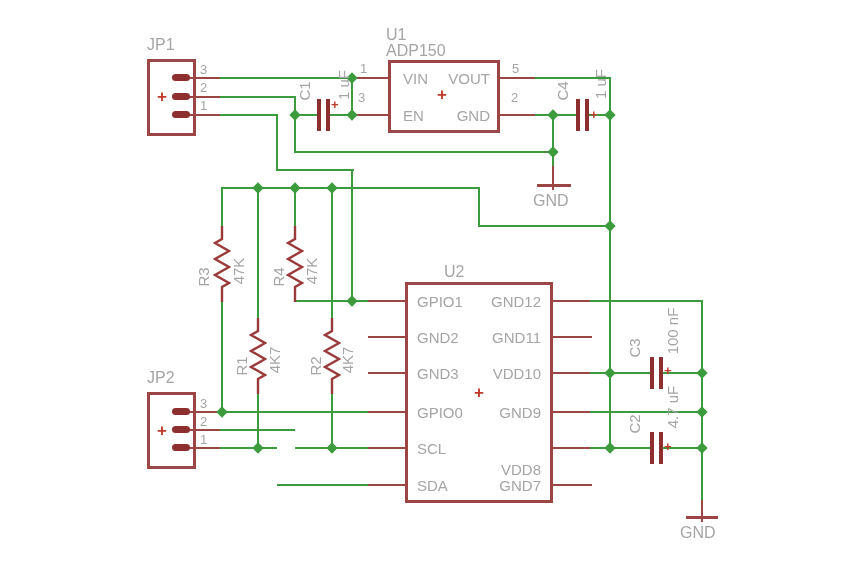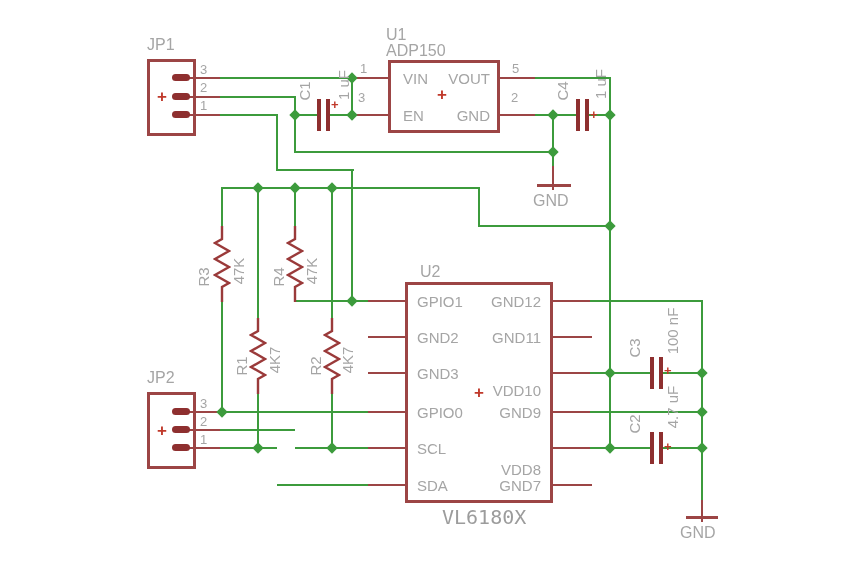--- a/index.html
+++ b/index.html
@@ -174,34 +174,33 @@
   <div class="vt" style="left:241px;top:366px">R1</div>
   <div class="vt" style="left:274px;top:360px">4K7</div>
 
   <svg class="res" style="left:323px;top:318px" width="18" height="76" viewBox="0 0 18 76">
     <polyline points="9,0 9,13 2,17 16,25 2,33 16,41 2,49 16,57 9,61 9,76" fill="none" stroke="#9a3a3a" stroke-width="2.4"></polyline>
   </svg>
   <div class="vt" style="left:315px;top:366px">R2</div>
   <div class="vt" style="left:347px;top:360px">4K7</div>
 
   <div class="box" style="left:405px;top:282px;width:148px;height:221px"></div>
-  <div class="txt" style="left:420px;top:263px">U2</div>
-  <div class="partname" style="left:442px;top:505px">VL6180X</div>
+  <div class="txt" style="left:444px;top:263px">U2</div>
   <div class="plus" style="left:474px;top:384px">+</div>
 
   <div class="pin" style="left:417px;top:293px">GPIO1</div>
   <div class="pin" style="left:417px;top:329px">GND2</div>
   <div class="pin" style="left:417px;top:365px">GND3</div>
   <div class="pin" style="left:417px;top:404px">GPIO0</div>
   <div class="pin" style="left:417px;top:440px">SCL</div>
   <div class="pin" style="left:417px;top:477px">SDA</div>
 
   <div class="pin right" style="left:440px;top:293px;width:101px">GND12</div>
   <div class="pin right" style="left:440px;top:329px;width:101px">GND11</div>
-  <div class="pin right" style="left:440px;top:382px;width:101px">VDD10</div>
+  <div class="pin right" style="left:440px;top:365px;width:101px">VDD10</div>
   <div class="pin right" style="left:440px;top:404px;width:101px">GND9</div>
   <div class="pin right" style="left:440px;top:461px;width:101px">VDD8</div>
   <div class="pin right" style="left:440px;top:477px;width:101px">GND7</div>
 
   <div class="plate" style="left:650px;top:357px"></div>
   <div class="plate" style="left:659px;top:357px"></div>
   <div class="plus sm" style="left:664px;top:364px">+</div>
   <div class="vt" style="left:634px;top:348px">C3</div>
   <div class="vt" style="left:672px;top:331px">100 nF</div>
 

